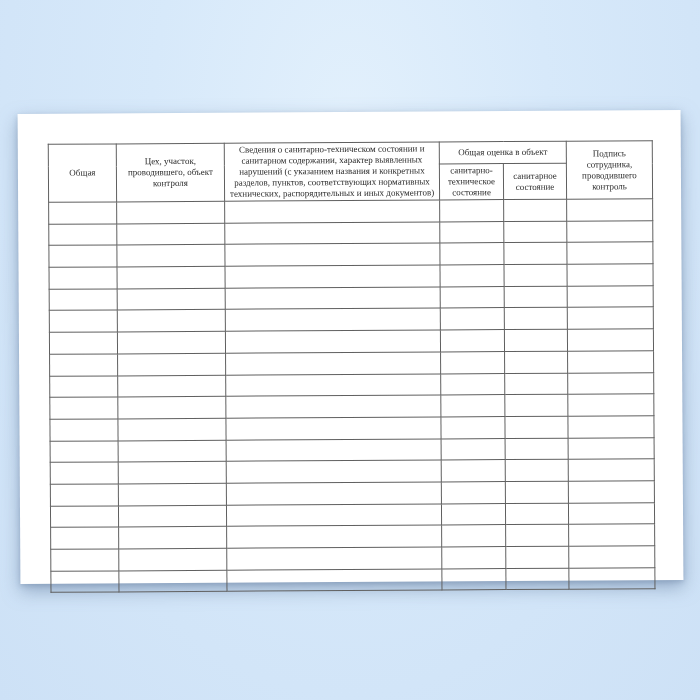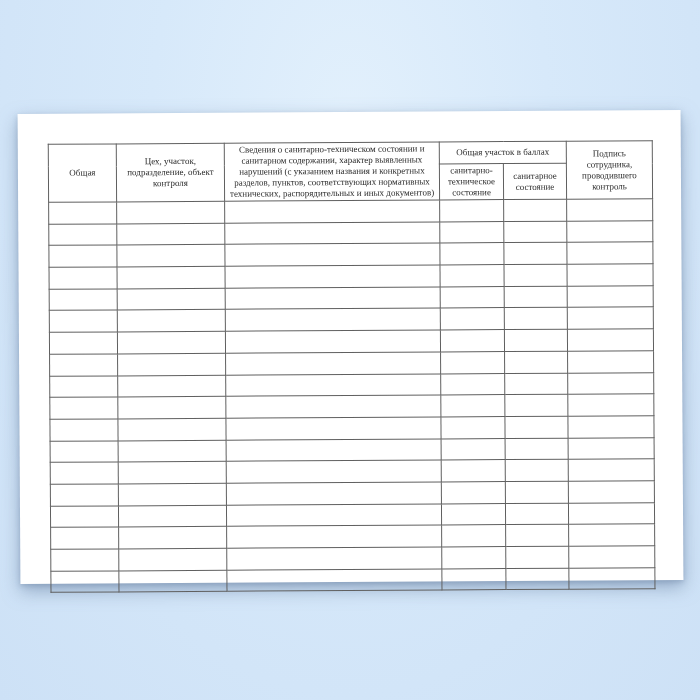--- a/index.html
+++ b/index.html
@@ -73,23 +73,23 @@
         <col class="col-date">
         <col class="col-unit">
         <col class="col-details">
         <col class="col-tech">
         <col class="col-sanitary">
         <col class="col-signature">
       </colgroup>
       <thead>
         <tr class="group-row">
           <th rowspan="2">Общая</th>
-          <th rowspan="2">Цех, участок, подразделение, объект контроля</th>
+          <th rowspan="2">Цех, участок, проводившего, объект контроля</th>
           <th rowspan="2" class="details-cell">Сведения о санитарно-техническом состоянии и санитарном содержании, характер выявленных нарушений (с указанием названия и конкретных разделов, пунктов, соответствующих нормативных технических, распорядительных и иных документов)</th>
-          <th colspan="2">Общая участок в баллах</th>
+          <th colspan="2">Общая оценка в объект</th>
           <th rowspan="2" class="signature-cell">Подпись сотрудника, проводившего контроль</th>
         </tr>
         <tr class="sub-row">
           <th>санитарно-техническое состояние</th>
           <th>санитарное состояние</th>
         </tr>
       </thead>
       <tbody>
           <tr>
             <td></td>

